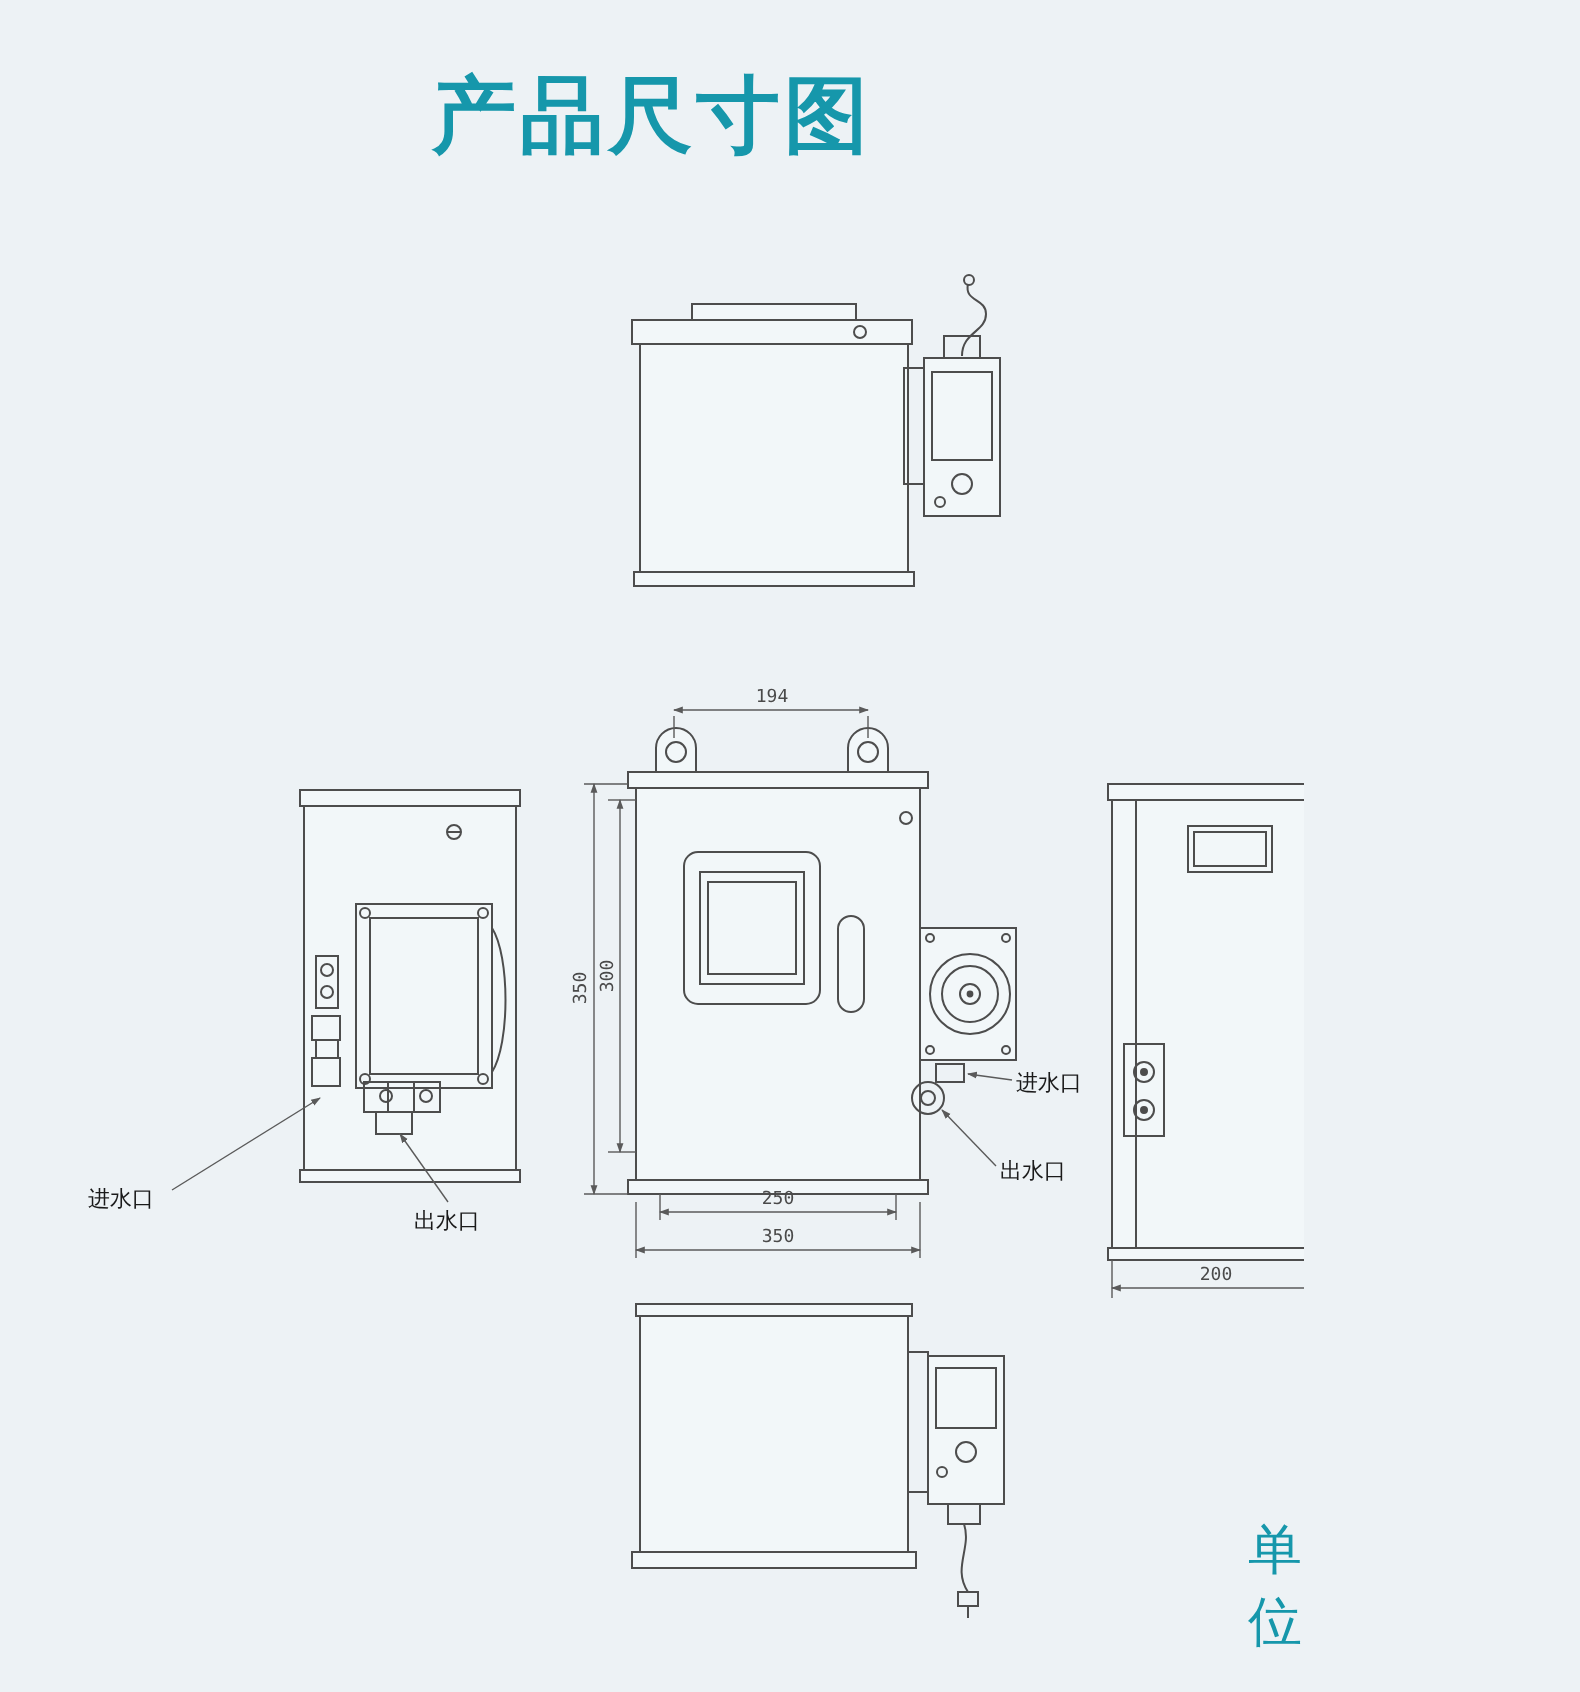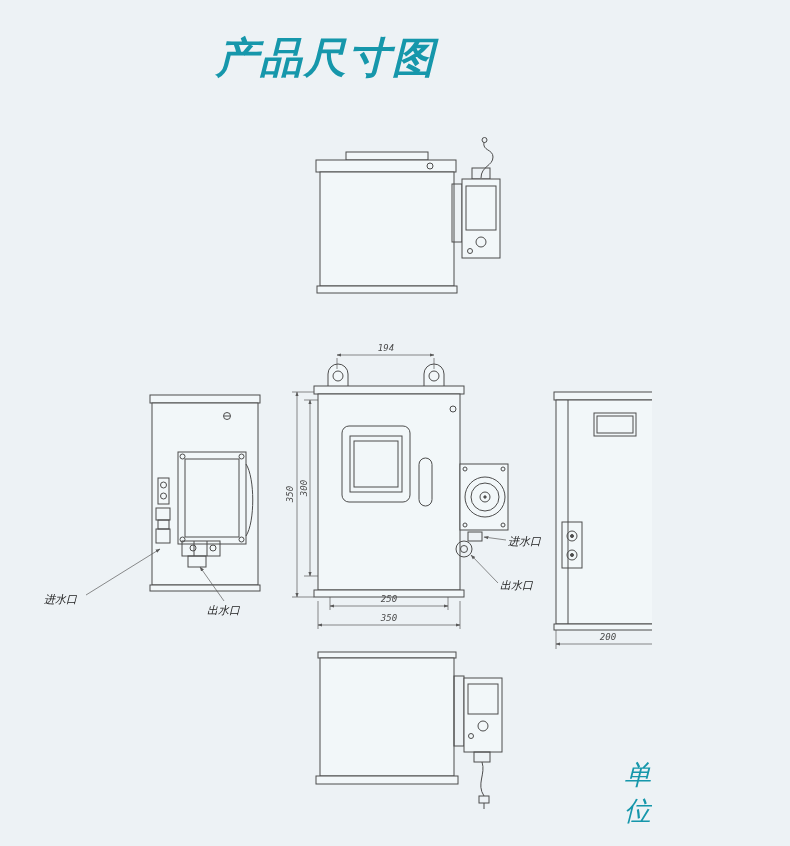--- a/index.html
+++ b/index.html
@@ -1,19 +1,19 @@
 <!DOCTYPE html>
 <html><head>
 <meta charset="utf-8">
 <style>
   html,body{margin:0;padding:0;}
   body{background:#edf2f5;}
   .canvas{
     position:relative;width:652px;height:846px;background:#edf2f5;
-    overflow:hidden;font-family:"Liberation Sans","DejaVu Sans",sans-serif;font-style:italic;
+    overflow:hidden;font-family:"Liberation Sans","DejaVu Sans",sans-serif;
   }
   .title{
     position:absolute;top:30px;left:0;width:100%;text-align:center;
     font-size:42px;font-weight:bold;color:#1697ab;letter-spacing:2px;
   }
   .unit{
     position:absolute;top:757px;left:624px;
     font-size:27px;color:#1697ab;font-weight:500;
   }
   svg{position:absolute;top:0;left:0;}

